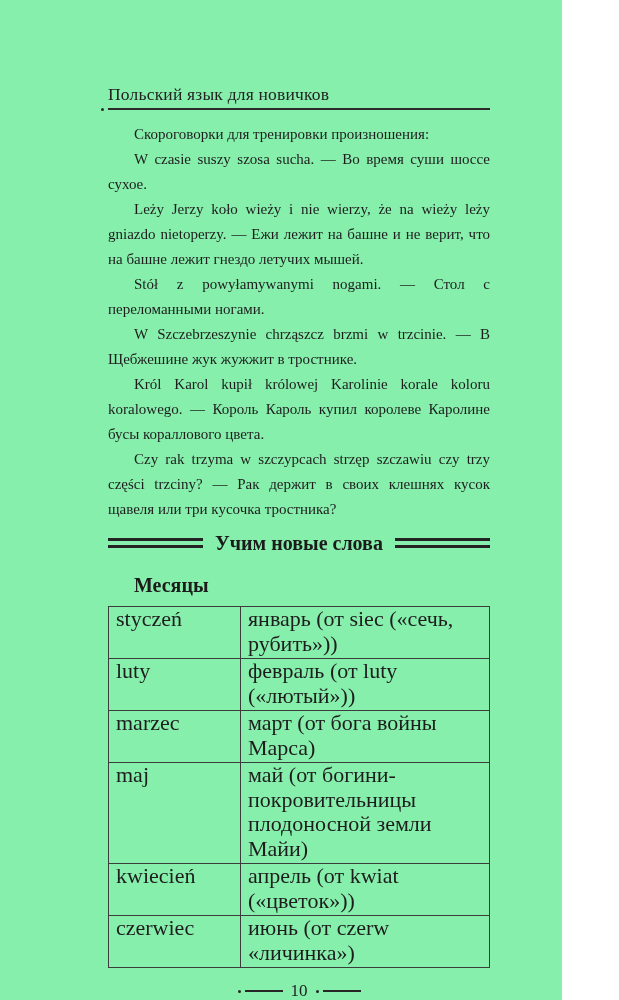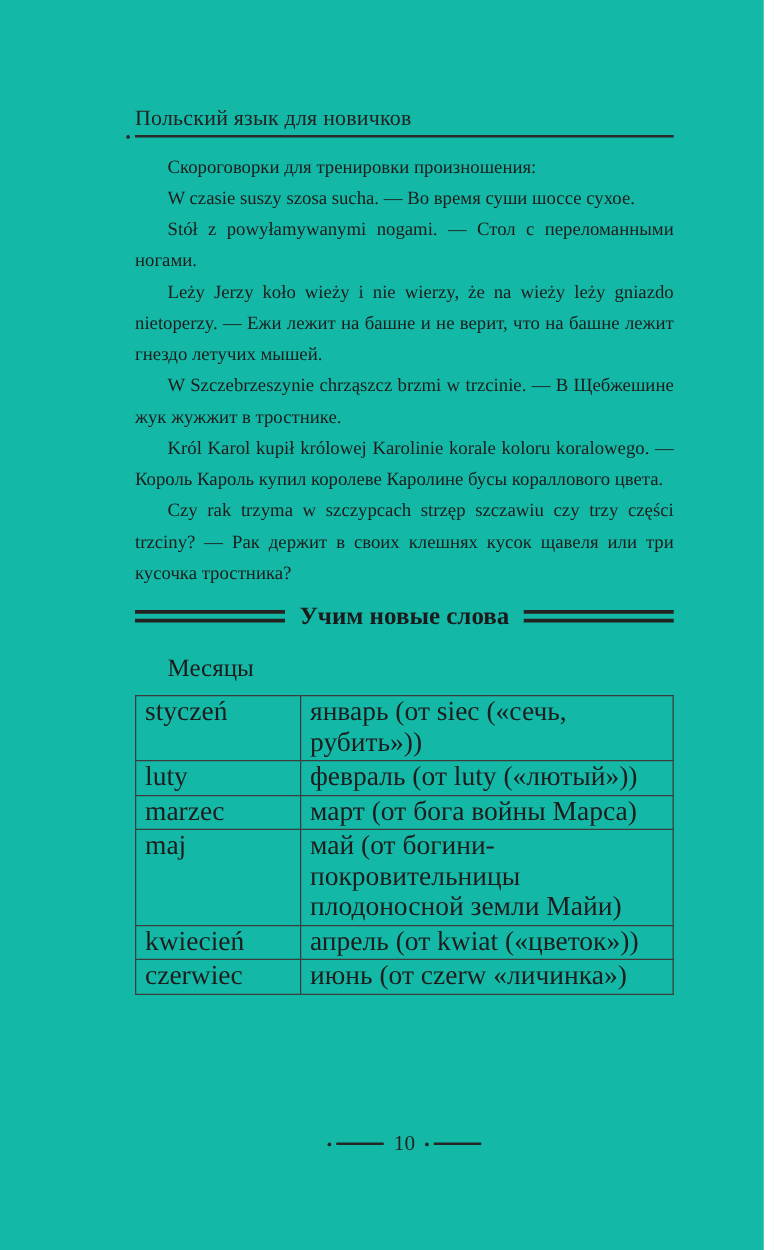--- a/index.html
+++ b/index.html
@@ -1,21 +1,21 @@
 <!DOCTYPE html>
 <html lang="ru"><head>
 <meta charset="utf-8">
 <style>
   html, body { margin: 0; padding: 0; background: #ffffff; }
   .page {
-    width: 611px;
+    width: 562px;
     height: 1000px;
     box-sizing: border-box;
     padding: 84px 72px 62px 108px;
-    background: #14b8a6;
+    background: #86efac;
     color: #1d1d1d;
     font-family: "Liberation Serif", "DejaVu Serif", serif;
     position: relative;
     overflow: hidden;
     display: flex;
     flex-direction: column;
   }
   .header-title {
     font-size: 17.5px;
     line-height: 20px;
@@ -66,21 +66,21 @@
   .divider-label {
     font-weight: bold;
     font-size: 20px;
     line-height: 24px;
     padding: 0 12px;
     white-space: nowrap;
     color: #1b1b1b;
   }
   .months-heading {
     margin: 18px 0 0 26px;
-    font-weight: normal;
+    font-weight: bold;
     font-size: 20px;
     line-height: 25px;
     color: #1b1b1b;
   }
   table.months {
     margin-top: 8px;
     width: 100%;
     border-collapse: collapse;
     font-size: 22px;
   }
@@ -122,22 +122,22 @@
   <div>
     <div class="header-title">Польский язык для новичков</div>
     <div class="header-rule">
       <span class="header-rule-dot"></span>
     </div>
   </div>
 
 
   <p class="tw tw-first">Скороговорки для тренировки произношения:</p>
   <p class="tw">W czasie suszy szosa sucha. — Во время суши шоссе сухое.</p>
+  <p class="tw">Leży Jerzy koło wieży i nie wierzy, że na wieży leży gniazdo nietoperzy. — Ежи лежит на башне и не верит, что на башне лежит гнездо летучих мышей.</p>
   <p class="tw">Stół z powyłamywanymi nogami. — Стол с переломанными ногами.</p>
-  <p class="tw">Leży Jerzy koło wieży i nie wierzy, że na wieży leży gniazdo nietoperzy. — Ежи лежит на башне и не верит, что на башне лежит гнездо летучих мышей.</p>
   <p class="tw">W Szczebrzeszynie chrząszcz brzmi w trzcinie. — В Щебжешине жук жужжит в тростнике.</p>
   <p class="tw">Król Karol kupił królowej Karolinie korale koloru koralowego. — Король Кароль купил королеве Каролине бусы кораллового цвета.</p>
   <p class="tw">Czy rak trzyma w szczypcach strzęp szczawiu czy trzy części trzciny? — Рак держит в своих клешнях кусок щавеля или три кусочка тростника?</p>
 
   <div class="divider">
     <span class="divider-line"></span>
     <span class="divider-label">Учим новые слова</span>
     <span class="divider-line"></span>
   </div>
 

